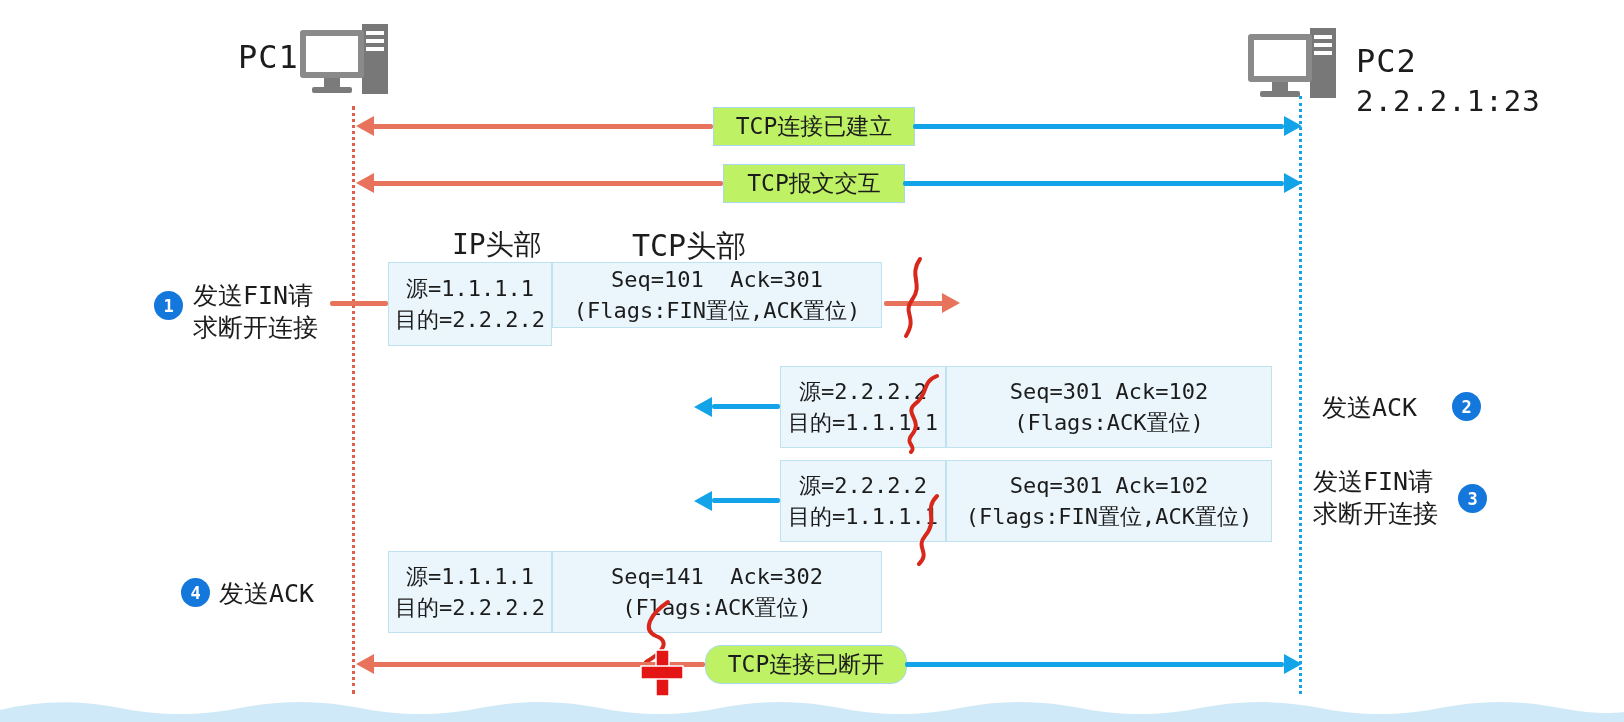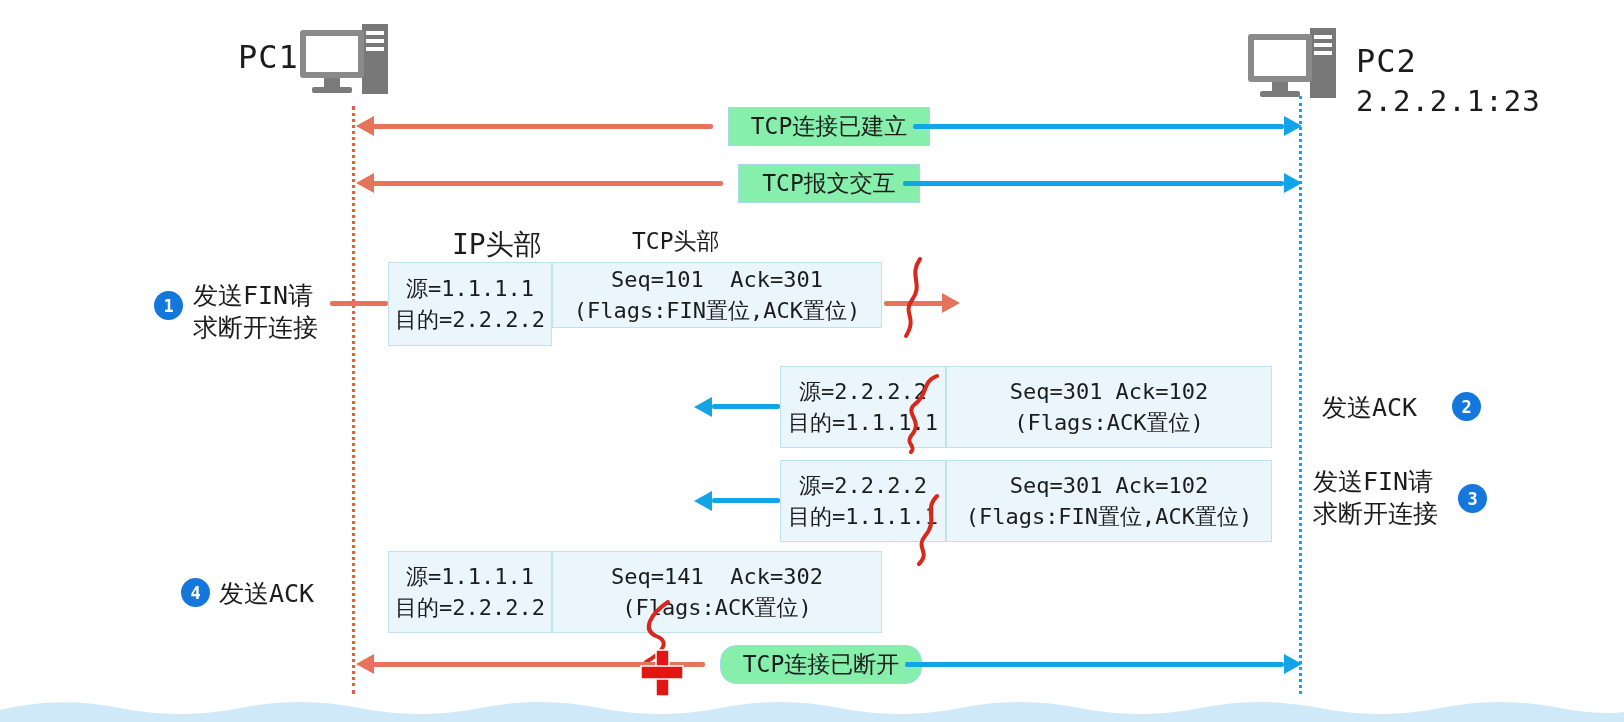--- a/index.html
+++ b/index.html
@@ -20,22 +20,22 @@
   .line{position:absolute;height:5px;border-radius:2px;}
   .line.salmon{background:var(--salmon);}
   .line.blue{background:var(--blue);}
   .tri{position:absolute;width:0;height:0;border-top:10px solid transparent;border-bottom:10px solid transparent;}
   .tri.left-salmon{border-right:18px solid var(--salmon);}
   .tri.left-blue{border-right:18px solid var(--blue);}
   .tri.right-salmon{border-left:18px solid var(--salmon);}
   .tri.right-blue{border-left:18px solid var(--blue);}
   
   .tagbox{
-    position:absolute;background:#86efac;border:1px solid var(--labelborder);
-    display:flex;align-items:center;justify-content:center;font-size:23px;margin-left:15px;
+    position:absolute;background:#bef264;border:1px solid var(--labelborder);
+    display:flex;align-items:center;justify-content:center;font-size:23px;
   }
   
   .cell{
     position:absolute;background:var(--boxbg);border:1px solid var(--boxborder);
     display:flex;flex-direction:column;align-items:center;justify-content:center;
     font-size:22px;line-height:31px;box-sizing:border-box;
   }
   
   .badge{
     position:absolute;width:29px;height:29px;border-radius:50%;background:var(--badge);
@@ -89,21 +89,21 @@
 
   <div class="tri left-salmon" style="left:356px;top:173px;"></div>
   <div class="line salmon" style="left:372px;top:181px;width:351px;"></div>
   <div class="tagbox" style="left:723px;top:164px;width:180px;height:37px;">
     <span class="txt">TCP报文交互</span>
   </div>
   <div class="line blue" style="left:903px;top:181px;width:381px;"></div>
   <div class="tri right-blue" style="left:1284px;top:173px;"></div>
 
   <div class="abs txt" style="left:452px;top:226px;font-size:28px;">IP头部</div>
-  <div class="abs txt" style="left:632px;top:226px;font-size:23px;">TCP头部</div>
+  <div class="abs txt" style="left:632px;top:226px;font-size:30px;">TCP头部</div>
 
   <div class="badge" style="left:154px;top:291px;">1</div>
   <div class="caption" style="left:193px;top:280px;">
     <div class="txt">发送FIN请</div>
     <div class="txt">求断开连接</div>
   </div>
   <div class="line salmon" style="left:330px;top:301px;width:58px;"></div>
   <div class="cell" style="left:388px;top:262px;width:164px;height:84px;">
     <span class="txt">源=1.1.1.1</span>
     <span class="txt">目的=2.2.2.2</span>

